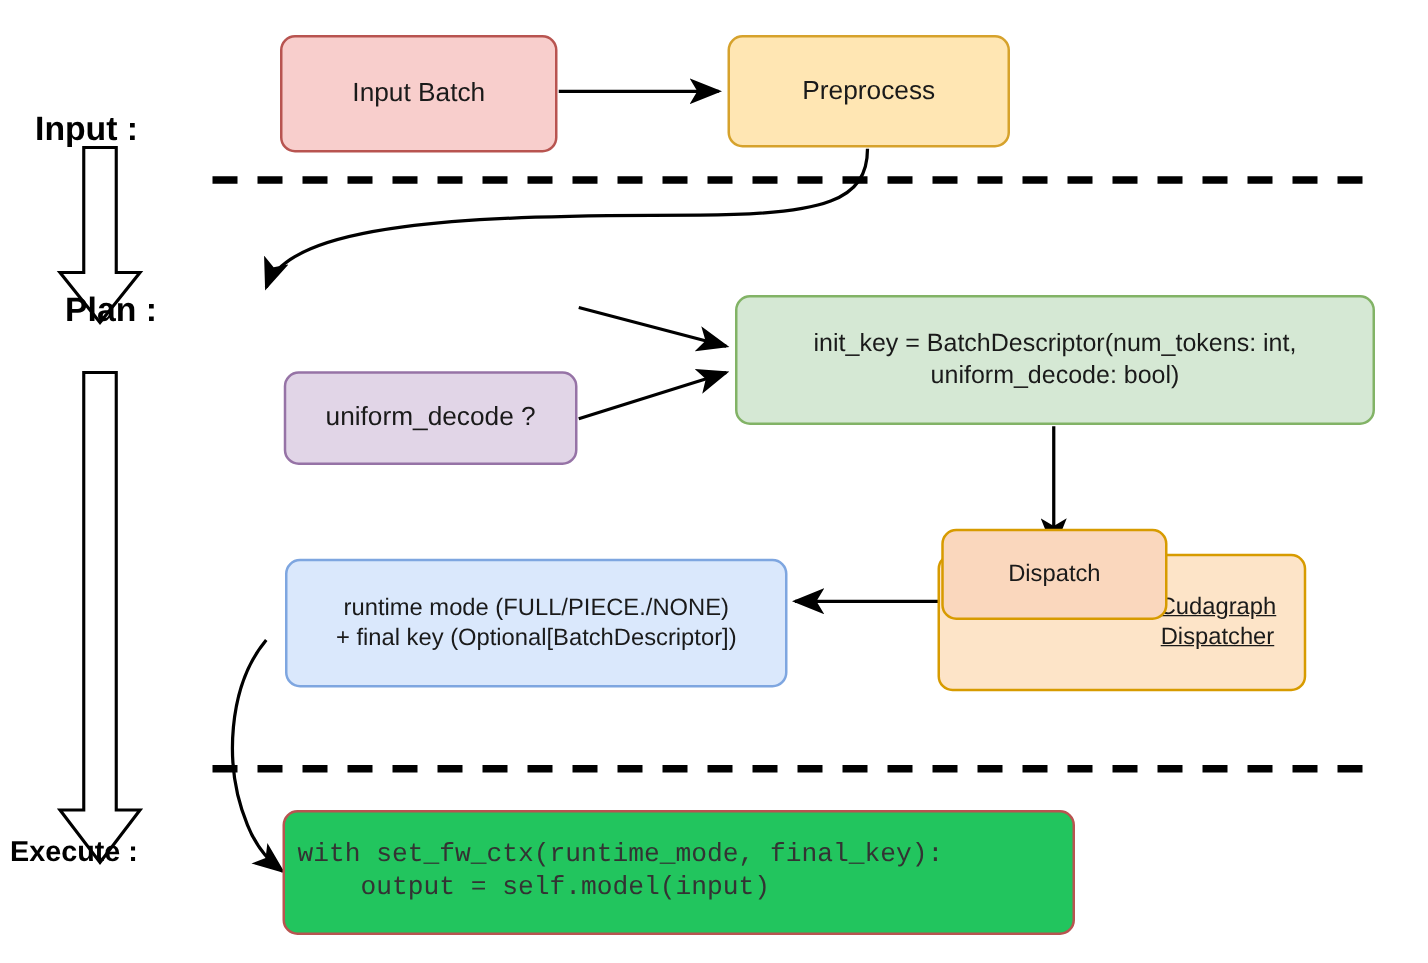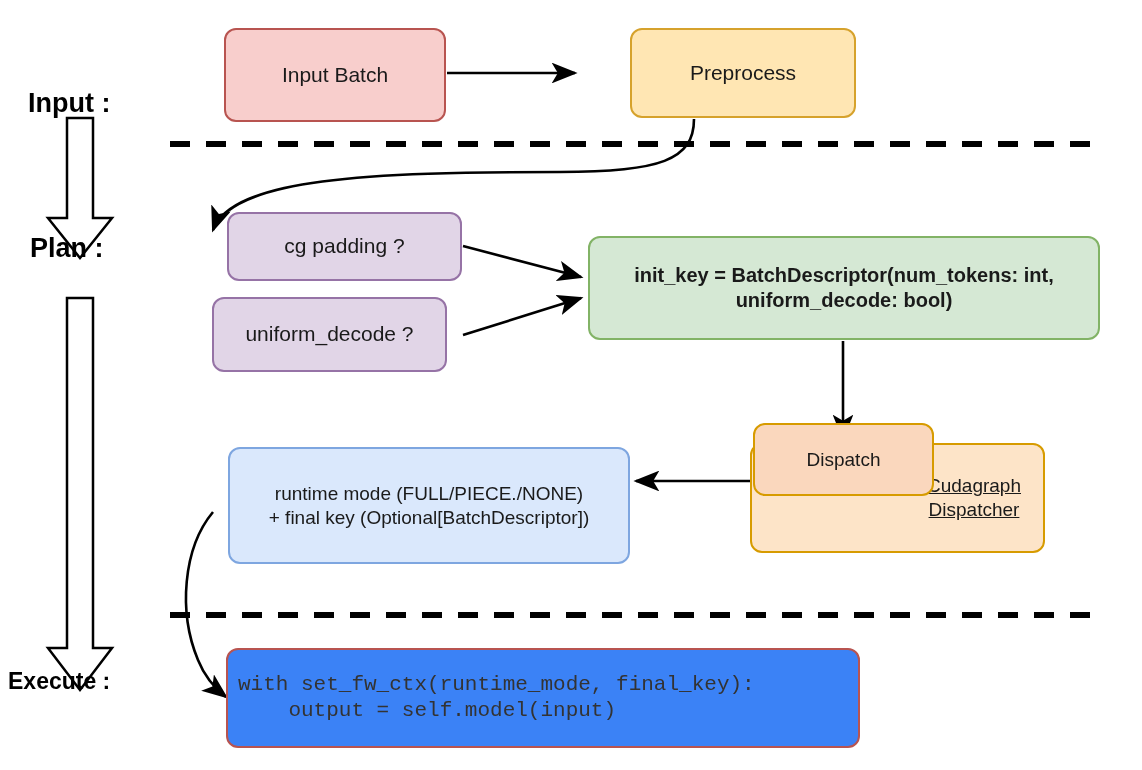--- a/index.html
+++ b/index.html
@@ -51,30 +51,30 @@
     text-align: left;
     padding-left: 10px;
     color: #333333;
     white-space: pre;
   }
 
   
   #node-input-batch   { left: 224px; top: 28px;  width: 222px; height: 94px;  font-size: 21px; }
   #node-preprocess    { left: 582px; top: 28px;  width: 226px; height: 90px;  font-size: 21px; }
   #node-cg-padding    { left: 227px; top: 212px; width: 235px; height: 69px;  font-size: 21px; }
-  #node-uniform-dec   { left: 212px; top: 297px; width: 235px; height: 75px;  font-size: 21px; }
+  #node-uniform-dec   { left: 227px; top: 297px; width: 235px; height: 75px;  font-size: 21px; }
   #node-init-key      { left: 588px; top: 236px; width: 512px; height: 104px; font-size: 20px; }
   #node-cudagraph     { left: 750px; top: 443px; width: 295px; height: 110px; font-size: 19px;
                         align-items: center; justify-content: flex-end; padding-right: 22px; text-decoration: underline; }
   #node-dispatch      { left: 753px; top: 423px; width: 181px; height: 73px;  font-size: 19px; }
-  #node-runtime-mode  { left: 228px; top: 447px; width: 402px; height: 117px; font-size: 19px; }
+  #node-runtime-mode  { left: 228px; top: 447px; width: 402px; height: 103px; font-size: 19px; }
   #node-exec-code     { left: 226px; top: 648px; width: 634px; height: 100px; font-size: 21px; }
 
   #label-input   { left: 28px;  top: 44px;  font-size: 27px; margin-top: 44px; }
-  #label-plan    { left: 30px;  top: 233px; font-size: 27px; }
+  #label-plan    { left: 52px;  top: 233px; font-size: 27px; }
   #label-execute { left: 8px;   top: 668px; font-size: 23px; }
 </style>
 </head>
 <body>
 
 <div id="diagram-root">
 
   <svg class="svg-layer" viewBox="0 0 1142 770" xmlns="http://www.w3.org/2000/svg">
     <defs>
       <marker id="arrowhead" markerWidth="10" markerHeight="8" refX="9" refY="4" orient="auto" markerUnits="strokeWidth">
@@ -103,33 +103,32 @@
 
     <path d="M 213,512 C 183,548 178,612 198,660 C 206,680 217,690 226,697" fill="none" stroke="#000000" stroke-width="2.6" marker-end="url(#arrowhead)"></path>
   </svg>
 
   <div class="stage-label" id="label-input">Input :</div>
   <div class="stage-label" id="label-plan">Plan :</div>
   <div class="stage-label" id="label-execute">Execute :</div>
 
   <div class="node" id="node-input-batch" style="background:#f8cecc;border-color:#b85450;">Input Batch</div>
 
-  <div class="node" id="node-preprocess" style="background:#ffe6b3;border-color:#d6a22c;margin-left:48px;">Preprocess</div>
+  <div class="node" id="node-preprocess" style="background:#ffe6b3;border-color:#d6a22c;">Preprocess</div>
 
-  <div class="node" id="node-cg-padding" style="background:#e1d5e7;border-color:#9673a6;">cg padding ?</div>
 
   <div class="node" id="node-uniform-dec" style="background:#e1d5e7;border-color:#9673a6;">uniform_decode ?</div>
 
-  <div class="node" id="node-init-key" style="background:#d5e8d4;border-color:#82b366;font-weight:bold;">init_key = BatchDescriptor(num_tokens: int,
+  <div class="node" id="node-init-key" style="background:#d5e8d4;border-color:#82b366;">init_key = BatchDescriptor(num_tokens: int,
 uniform_decode: bool)</div>
 
   <div class="node" id="node-cudagraph" style="background:#fde4c8;border-color:#d79b00;">Cudagraph
 Dispatcher</div>
 
   <div class="node" id="node-dispatch" style="background:#fad7bd;border-color:#d79b00;">Dispatch</div>
 
   <div class="node" id="node-runtime-mode" style="background:#dae8fc;border-color:#7ea6e0;">runtime mode (FULL/PIECE./NONE)
 + final key (Optional[BatchDescriptor])</div>
 
-  <div class="node code-node" id="node-exec-code" style="background:#3b82f6;border-color:#b85450;">with set_fw_ctx(runtime_mode, final_key):
+  <div class="node code-node" id="node-exec-code" style="background:#22c55e;border-color:#b85450;">with set_fw_ctx(runtime_mode, final_key):
     output = self.model(input)</div>
 
 </div>
 
 </body></html>

